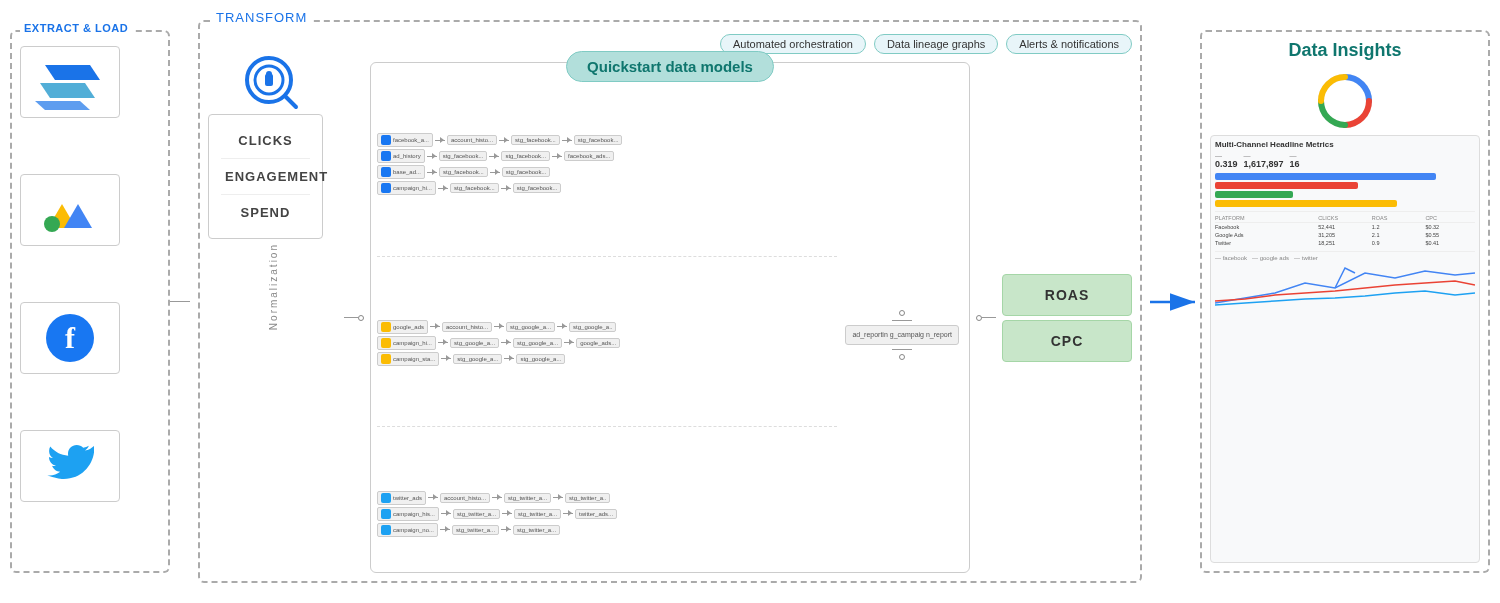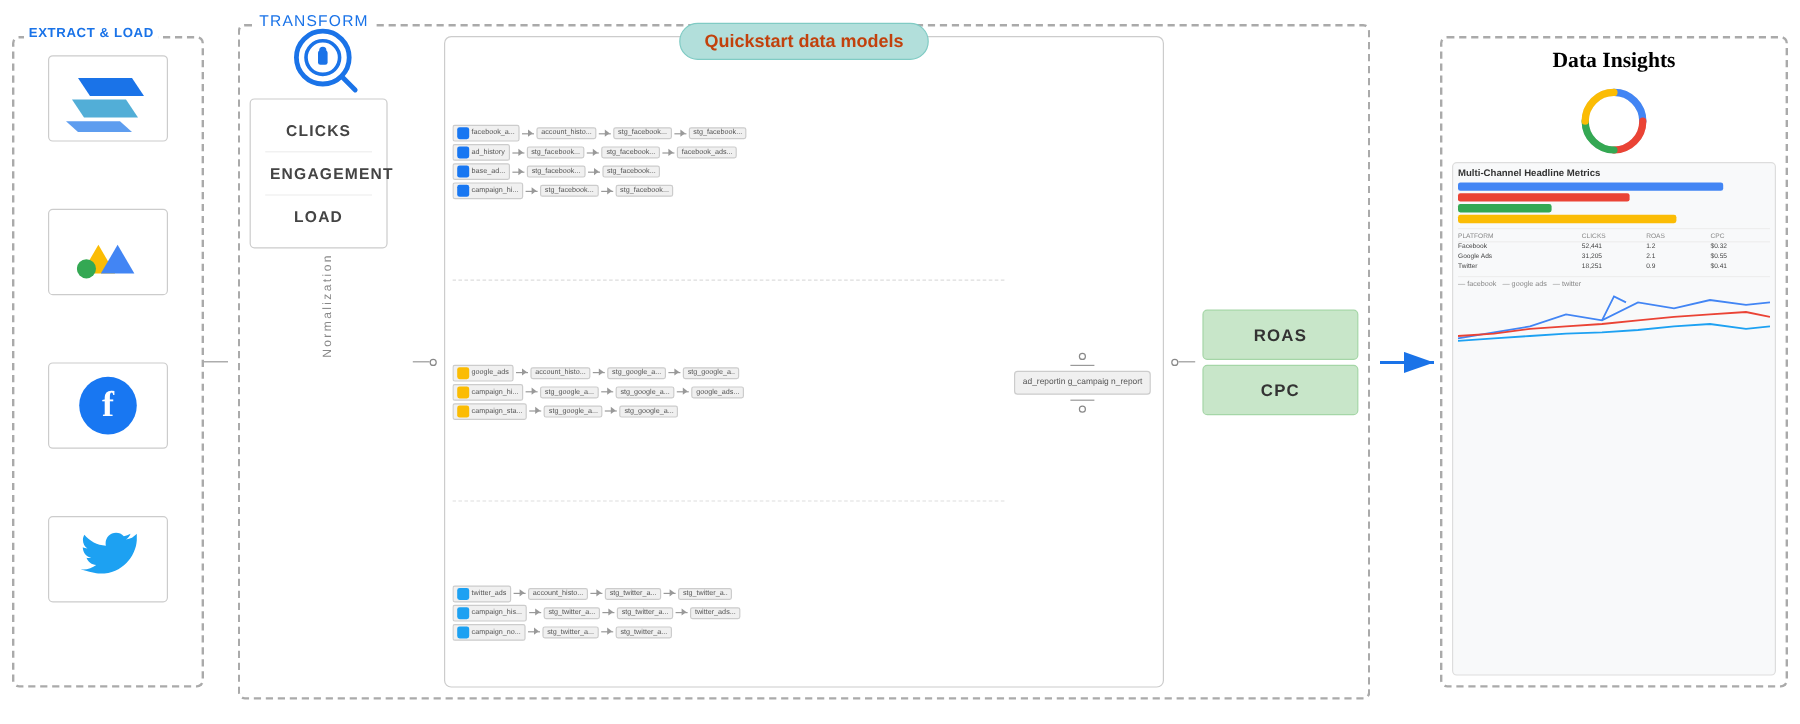--- a/index.html
+++ b/index.html
@@ -24,21 +24,20 @@
     
     .extract-load {
       width: 160px;
       flex-shrink: 0;
       border: 2px dashed #aaa;
       border-radius: 6px;
       padding: 8px;
       margin: 10px 0;
       display: flex;
       flex-direction: column;
-      align-items: center;
       position: relative;
       gap: 44px;
     }
     .section-label {
       font-size: 11px;
       font-weight: bold;
       color: #1a73e8;
       letter-spacing: 0.5px;
       position: absolute;
       top: -10px;
@@ -153,21 +152,21 @@
       display: flex;
       flex-direction: column;
     }
     .dbt-top-label {
       background: #b2dfdb;
       border: 1px solid #80cbc4;
       border-radius: 16px;
       padding: 6px 20px;
       font-size: 15px;
       font-weight: bold;
-      color: #c2410c;
+      color: #0f766e;
       text-align: center;
       margin: -18px auto 18px;
       width: fit-content;
       position: relative;
     }
     .dbt-bottom-label {
       background: #b2dfdb;
       border: 1px solid #80cbc4;
       border-radius: 16px;
       padding: 6px 20px;
@@ -218,23 +217,22 @@
       border-radius: 6px;
       margin: 10px 0;
       padding: 8px;
       display: flex;
       flex-direction: column;
       align-items: center;
     }
     .insights-title {
       font-size: 18px;
       font-weight: bold;
-      color: #000000;
+      color: #0f766e;
       margin-bottom: 6px;
-      font-family: Liberation Serif, serif;
     }
     .google-logo-ring {
       width: 60px;
       height: 60px;
       margin: 4px 0;
     }
     .dashboard-preview {
       width: 100%;
       background: #f8f9fa;
       border: 1px solid #ddd;
@@ -342,40 +340,45 @@
     </div>
   </div>
 
   <div style="display:flex;align-items:center;width:20px;flex-shrink:0;">
     <div style="height:1px;width:20px;background:#999;"></div>
   </div>
 
   <div class="transform-section" style="flex:1;min-width:0;">
     <span class="transform-label">TRANSFORM</span>
 
+    <div class="transform-badges">
+      <span class="badge">Automated orchestration</span>
+      <span class="badge">Data lineage graphs</span>
+      <span class="badge">Alerts &amp; notifications</span>
+    </div>
 
     <div style="display:flex;flex:1;gap:6px;align-items:stretch;">
 
       <div style="width:130px;flex-shrink:0;display:flex;flex-direction:column;align-items:center;position:relative;">
 
         <div style="position:absolute;top:-10px;left:0;right:0;display:flex;justify-content:center;">
           <svg width="65" height="65" viewBox="0 0 65 65">
             <circle cx="28" cy="28" r="22" fill="none" stroke="#1a73e8" stroke-width="4"></circle>
             <circle cx="28" cy="28" r="14" fill="none" stroke="#1a73e8" stroke-width="3"></circle>
             <rect x="24" y="22" width="8" height="12" rx="2" fill="#1a73e8"></rect>
             <circle cx="28" cy="22" r="3" fill="#1a73e8"></circle>
             <line x1="44" y1="44" x2="55" y2="55" stroke="#1a73e8" stroke-width="4" stroke-linecap="round"></line>
           </svg>
         </div>
 
         <div style="margin-top:52px;width:100%;">
           <div class="normalization-box">
             <div class="norm-row">CLICKS</div>
             <div class="norm-row">ENGAGEMENT</div>
-            <div class="norm-row">LOAD</div>
+            <div class="norm-row">SPEND</div>
           </div>
           <div style="display:flex;justify-content:center;margin-top:4px;">
             <span class="norm-vert-label">Normalization</span>
           </div>
         </div>
       </div>
 
       <div style="display:flex;align-items:center;width:20px;flex-shrink:0;">
         <div style="height:1px;width:14px;background:#999;"></div>
         <div class="connector-dot-small"></div>
@@ -541,20 +544,34 @@
         <path d="M30 6 A24 24 0 0 1 54 30" fill="none" stroke="#4285f4" stroke-width="6" stroke-linecap="round"></path>
         <path d="M54 30 A24 24 0 0 1 30 54" fill="none" stroke="#ea4335" stroke-width="6" stroke-linecap="round"></path>
         <path d="M30 54 A24 24 0 0 1 6 30" fill="none" stroke="#34a853" stroke-width="6" stroke-linecap="round"></path>
         <path d="M6 30 A24 24 0 0 1 30 6" fill="none" stroke="#fbbc04" stroke-width="6" stroke-linecap="round"></path>
       </svg>
     </div>
 
     <div class="dashboard-preview">
       <div class="dash-title">Multi-Channel Headline Metrics</div>
 
+      <div style="display:flex;gap:6px;margin-bottom:4px;">
+        <div>
+          <div style="font-size:7px;color:#888;">—</div>
+          <div style="font-size:9px;font-weight:bold;color:#333;">0.319</div>
+        </div>
+        <div>
+          <div style="font-size:7px;color:#888;">—</div>
+          <div style="font-size:9px;font-weight:bold;color:#333;">1,617,897</div>
+        </div>
+        <div>
+          <div style="font-size:7px;color:#888;">—</div>
+          <div style="font-size:9px;font-weight:bold;color:#333;">16</div>
+        </div>
+      </div>
 
       <div style="margin-bottom:4px;">
         <div style="height:7px;background:#4285f4;border-radius:2px;width:85%;margin-bottom:2px;"></div>
         <div style="height:7px;background:#ea4335;border-radius:2px;width:55%;margin-bottom:2px;"></div>
         <div style="height:7px;background:#34a853;border-radius:2px;width:30%;margin-bottom:2px;"></div>
         <div style="height:7px;background:#fbbc04;border-radius:2px;width:70%;margin-bottom:2px;"></div>
       </div>
 
       <div style="border-top:1px solid #eee;padding-top:3px;margin-bottom:4px;">
         <div style="display:flex;gap:4px;font-size:5.5px;color:#888;border-bottom:1px solid #eee;padding-bottom:1px;">

